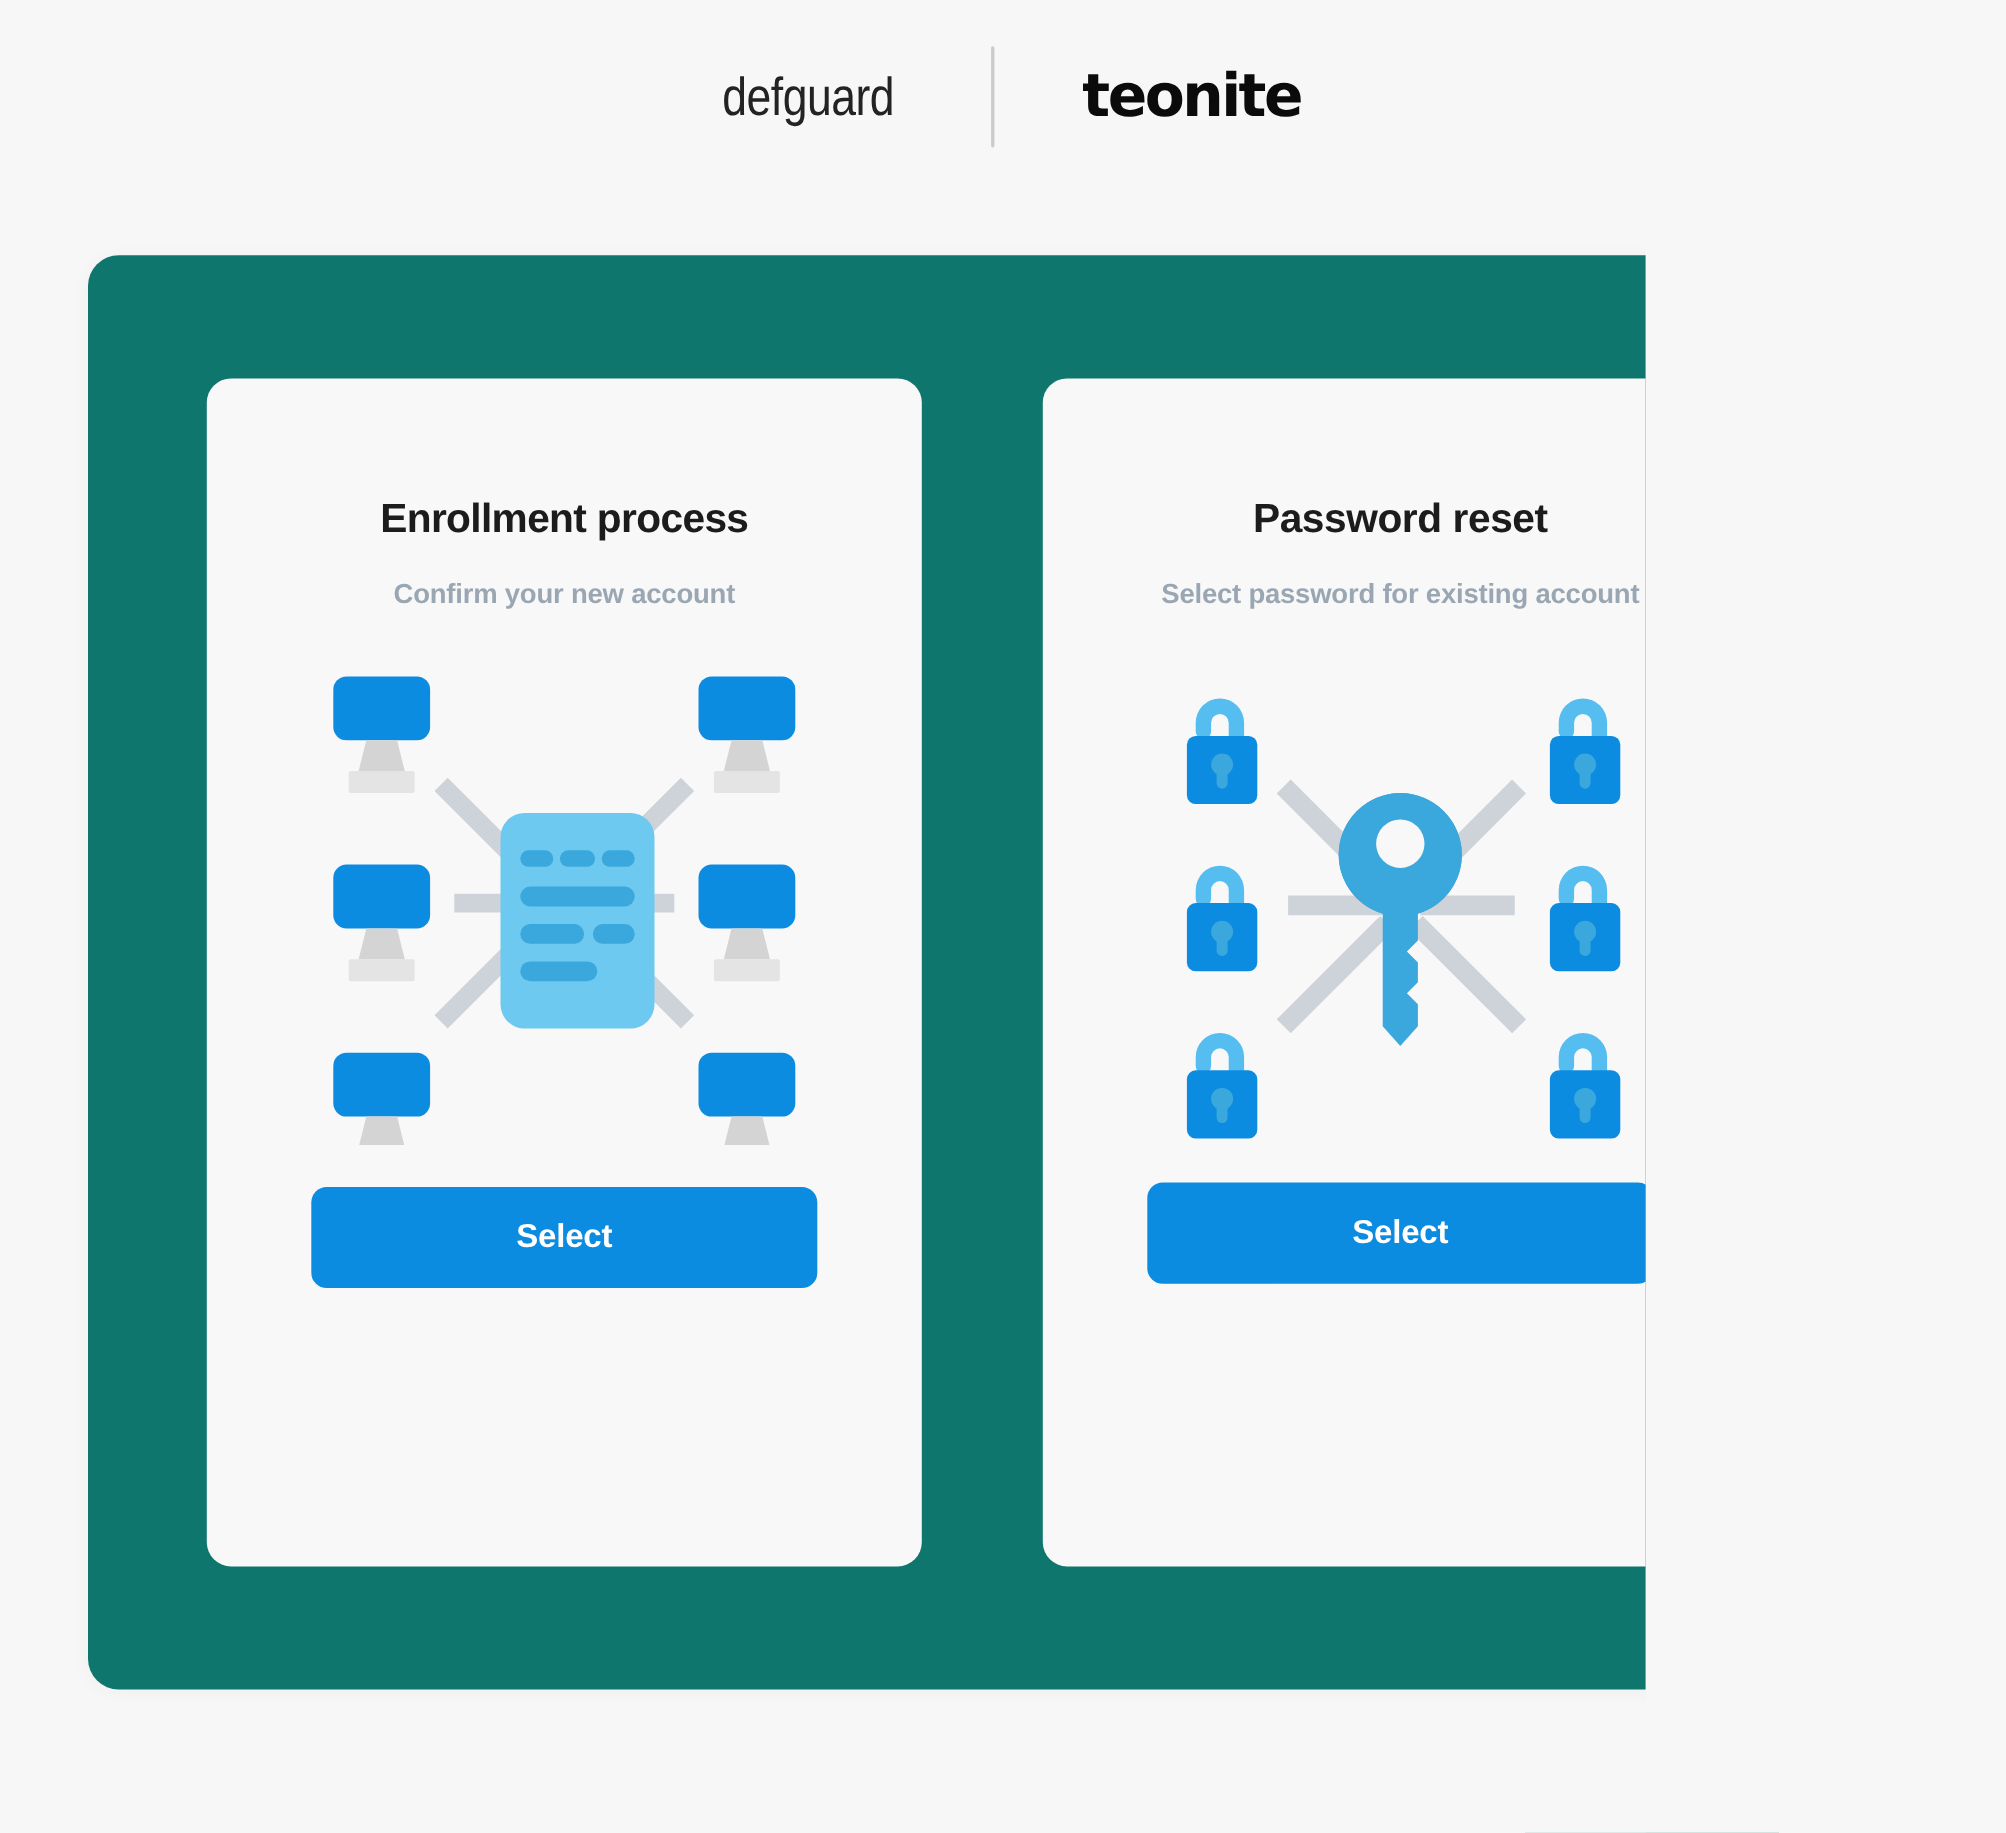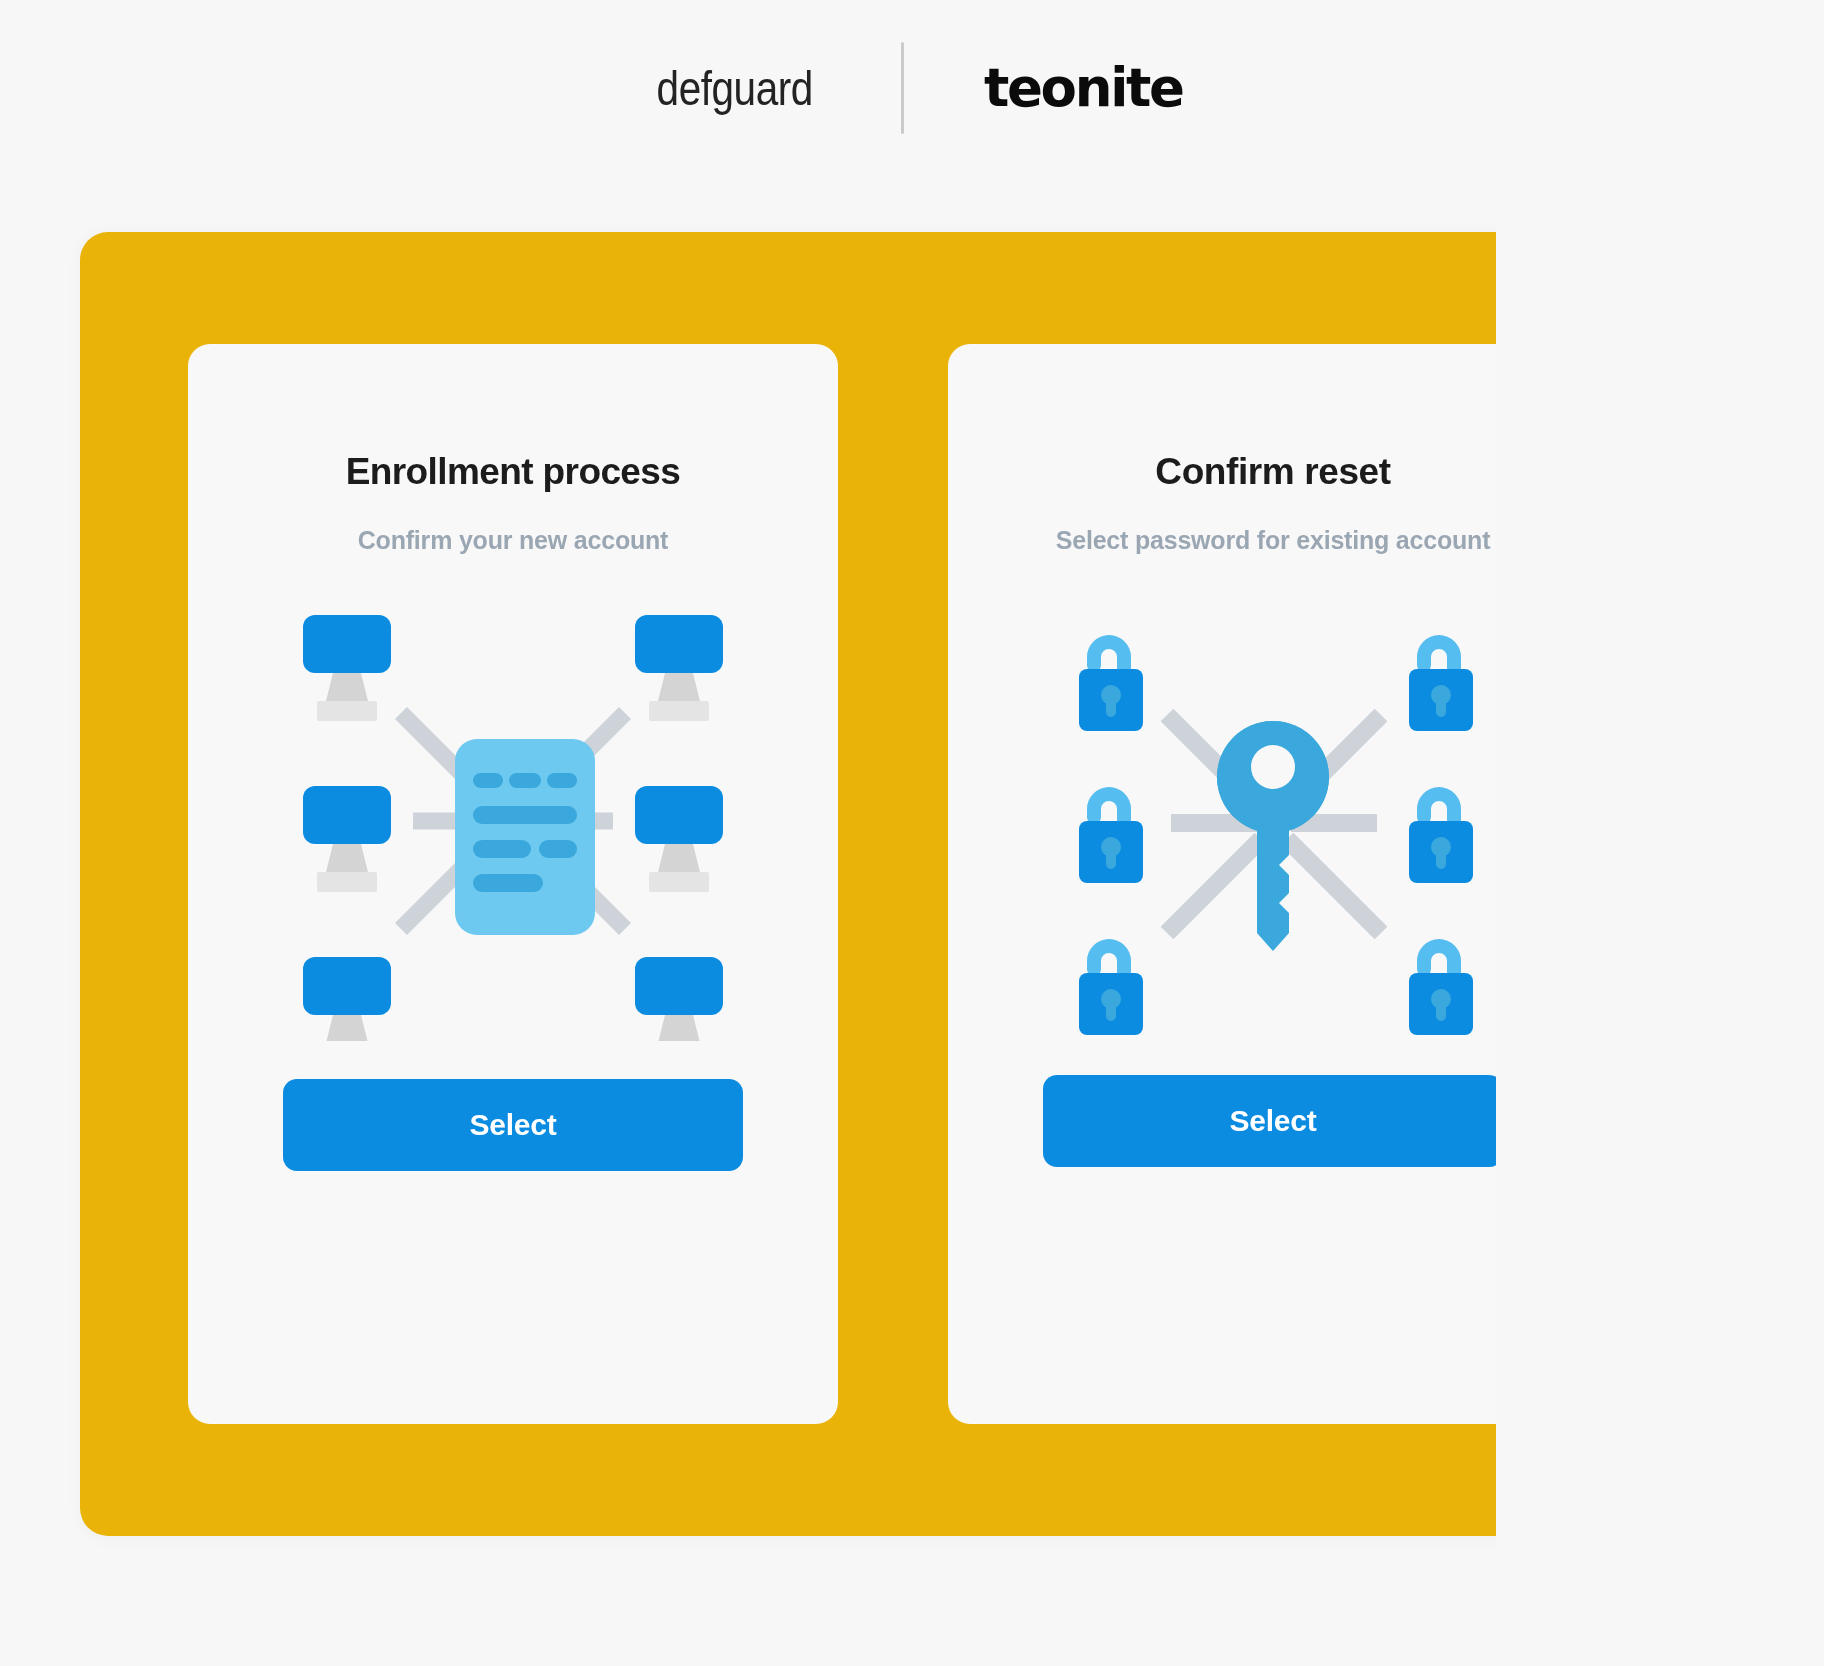--- a/index.html
+++ b/index.html
@@ -60,21 +60,21 @@
     transform: scaleY(1.02);
   }
 
   
   .panel {
     position: absolute;
     left: 80px;
     top: 232px;
     width: 1626px;
     height: 1304px;
-    background: #eab308;
+    background: #0f766e;
     border-radius: 28px;
     box-shadow: 0 2px 18px rgba(0,0,0,0.035);
     display: flex;
     align-items: center;
     justify-content: center;
     gap: 110px;
   }
 
   
   .choice-card {
@@ -218,21 +218,21 @@
             <rect x="190" y="273" width="70" height="18" rx="9" fill="#3aa8dc"></rect>
           </g>
         </svg>
       </div>
 
       <button class="select-button">Select</button>
     </div>
 
     <div class="choice-card card-right">
 
-      <div class="card-title">Confirm reset</div>
+      <div class="card-title">Password reset</div>
 
       <div class="card-subtitle">Select password for existing account</div>
 
       <div class="illustration">
         <svg width="460" height="438" viewBox="0 0 460 438" xmlns="http://www.w3.org/2000/svg">
 
           <g stroke="#cdd3d8" stroke-width="18" stroke-linecap="butt">
             <line x1="124" y1="112" x2="218" y2="206"></line>
             <line x1="338" y1="112" x2="244" y2="206"></line>
             <line x1="124" y1="330" x2="218" y2="236"></line>

